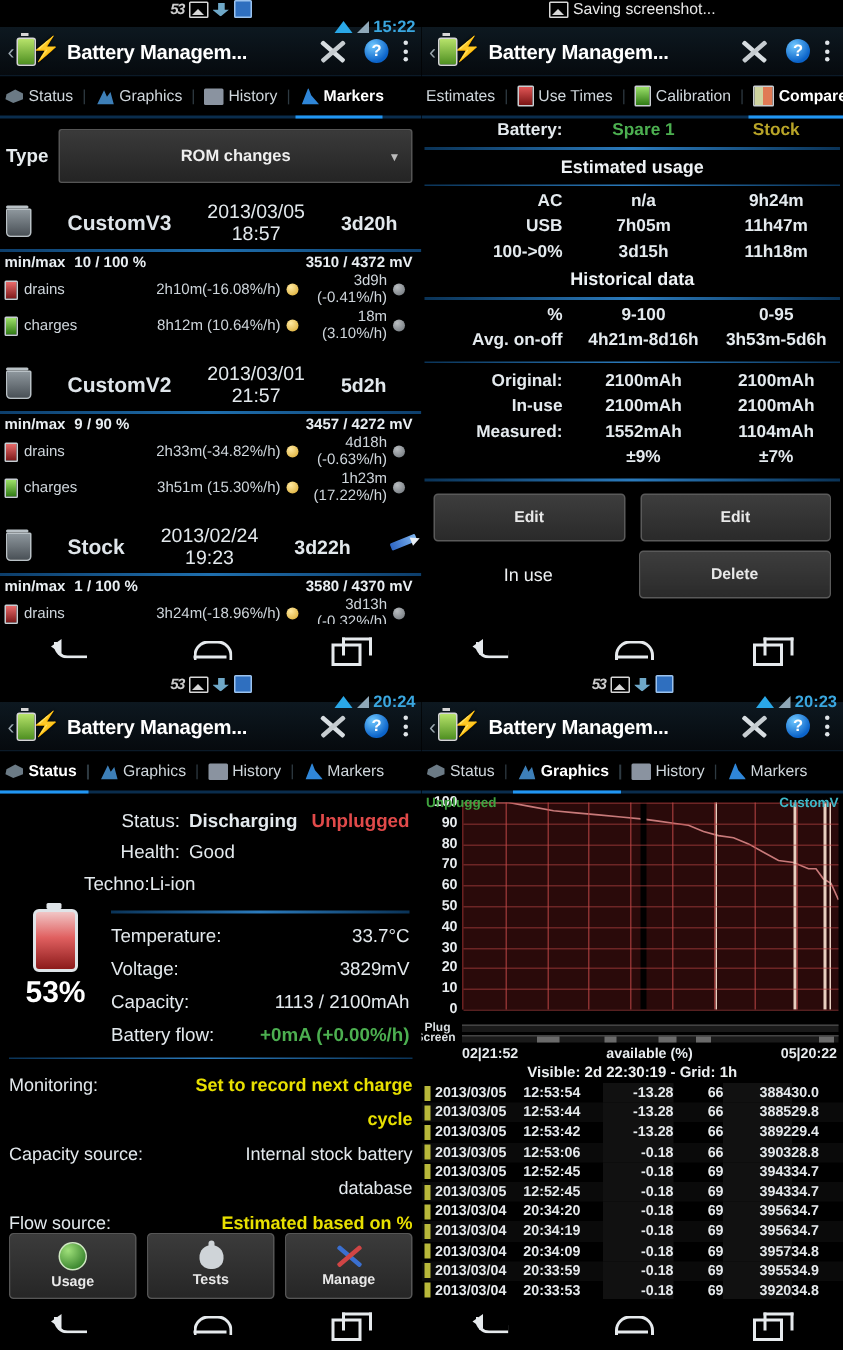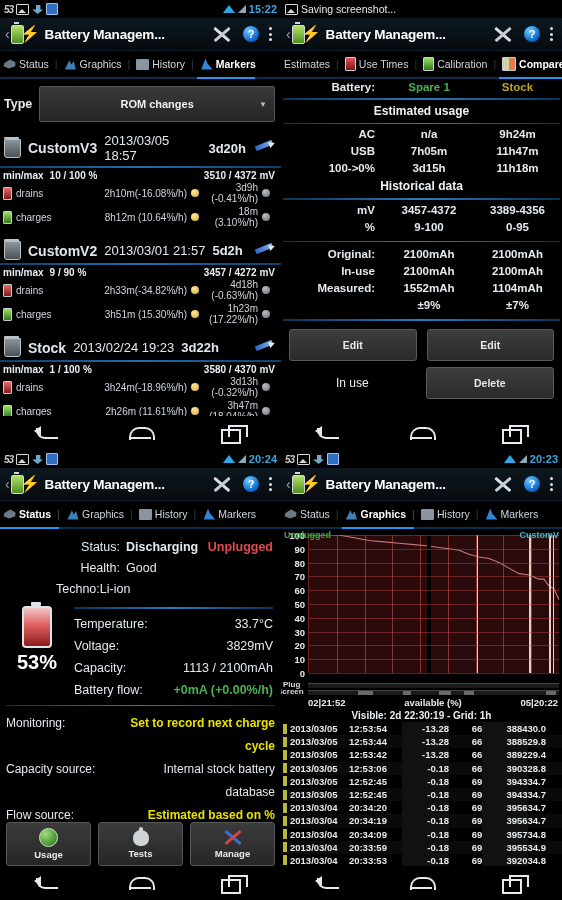--- a/index.html
+++ b/index.html
@@ -2,21 +2,21 @@
 <html><head>
 <meta charset="utf-8">
 <style>
   html,body{margin:0;padding:0;background:#000;}
   body{width:562px;height:900px;overflow:hidden;
        font-family:"Liberation Sans",sans-serif;color:#fff;}
   .grid{display:grid;grid-template-columns:281px 281px;grid-template-rows:450px 450px;width:562px;height:900px;}
   .panel{position:relative;overflow:hidden;background:#000;border:0;}
 
   
-  .statusbar{height:18px;display:flex;align-items:center;padding:0 4px;background:#000;font-size:10px;}
+  .statusbar{height:18px;display:flex;align-items:center;padding:0 4px;background:#000;font-size:10px;flex-direction:column;}
   .sb-left{display:flex;align-items:center;gap:3px;}
   .sb-right{margin-left:auto;display:flex;align-items:center;gap:3px;color:#3aa7e0;font-size:11px;font-weight:bold;}
   .ic{display:inline-block;}
   .ic-53{font-size:10px;font-weight:bold;color:#ccc;font-style:italic;letter-spacing:-1px;}
   .ic-pic{width:11px;height:9px;border:1.5px solid #d8d8d8;border-radius:1px;position:relative;}
   .ic-pic:after{content:"";position:absolute;left:1px;bottom:1px;width:0;height:0;border-left:4px solid transparent;border-right:4px solid transparent;border-bottom:4px solid #d8d8d8;}
   .ic-dl{width:11px;height:10px;background:#6fa8c8;clip-path:polygon(0% 55%,35% 55%,35% 10%,75% 10%,75% 55%,100% 55%,50% 100%);}
   .ic-book{width:10px;height:10px;background:#2f6fbf;border:1px solid #9cc3ee;border-radius:1px;}
   .ic-wifi{width:0;height:0;border-left:6px solid transparent;border-right:6px solid transparent;border-bottom:8px solid #2aa8e8;}
   .ic-sig{width:0;height:0;border-left:8px solid transparent;border-bottom:8px solid #8fa8b8;}
@@ -59,21 +59,21 @@
 
   
   .typerow{display:flex;align-items:center;padding:7px 6px 7px 4px;gap:7px;}
   .typelabel{font-size:12.5px;font-weight:bold;color:#e6ebee;}
   .spinner{flex:1;height:34px;background:linear-gradient(180deg,#3a3a3a,#242424);border:1px solid #555;border-radius:2px;
     display:flex;align-items:center;justify-content:center;position:relative;}
   .spinner span{font-size:11px;font-weight:bold;color:#eee;}
   .spinner .car{position:absolute;right:7px;color:#bbb;font-size:8px;}
 
   .mk{margin-top:2px;}
-  .mk-head{display:flex;align-items:center;gap:7px;padding:2px 6px 2px 4px;}
+  .mk-head{display:flex;align-items:center;gap:24px;padding:2px 6px 2px 4px;text-align:center;}
   .trash{width:15px;height:17px;background:linear-gradient(180deg,#8d969c,#4a5157);border:1px solid #b9c1c6;border-radius:1px 1px 3px 3px;position:relative;flex-shrink:0;}
   .trash:before{content:"";position:absolute;top:-3px;left:-1px;width:15px;height:2.5px;background:#b9c1c6;border-radius:1px;}
   .mk-name{font-size:14px;font-weight:bold;color:#dfe5ea;}
   .mk-date{font-size:13px;color:#e2e8ec;}
   .mk-dur{font-size:13px;font-weight:bold;color:#e2e8ec;}
   .pen{margin-left:auto;width:22px;height:12px;position:relative;flex-shrink:0;}
   .pen:before{content:"";position:absolute;left:2px;top:1px;width:18px;height:5px;
     background:linear-gradient(90deg,#2d64c2,#7fb6f0);transform:rotate(-22deg);border-radius:1px;}
   .pen:after{content:"";position:absolute;left:16px;top:-1px;width:0;height:0;border-left:6px solid #e8eef4;
     border-top:3px solid transparent;border-bottom:3px solid transparent;transform:rotate(-22deg);}
@@ -446,28 +446,28 @@
       <div class="crow">
         <span class="c1">100-&gt;0%</span>
         <span class="c2">3d15h</span>
         <span class="c3">11h18m</span>
       </div>
 
       <div class="csec">Historical data</div>
       <div class="cline"></div>
 
       <div class="crow">
-        <span class="c1">mV</span>
-        <span class="c2">3457-4372</span>
-        <span class="c3">3389-4356</span>
-      </div>
-      <div class="crow">
         <span class="c1">%</span>
         <span class="c2">9-100</span>
         <span class="c3">0-95</span>
+      </div>
+      <div class="crow">
+        <span class="c1">Avg. on-off</span>
+        <span class="c2">4h21m-8d16h</span>
+        <span class="c3">3h53m-5d6h</span>
       </div>
 
       <div class="cline" style="margin:5px 0 4px"></div>
 
       <div class="crow">
         <span class="c1">Original:</span>
         <span class="c2">2100mAh</span>
         <span class="c3">2100mAh</span>
       </div>
       <div class="crow">

